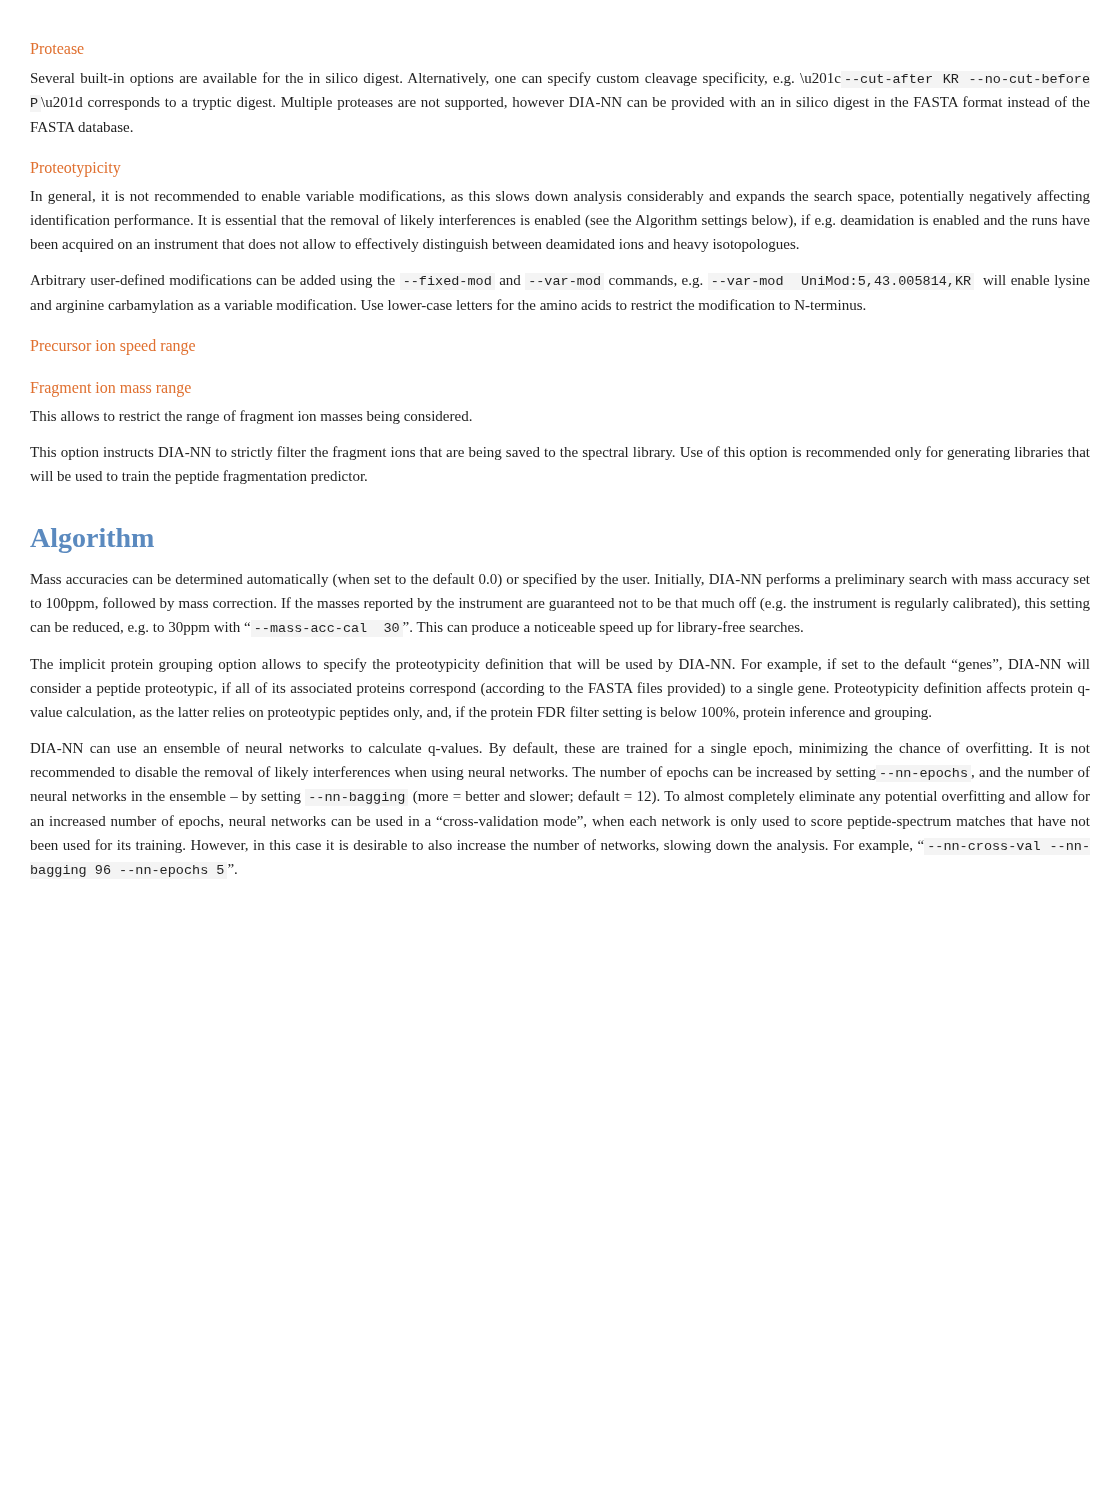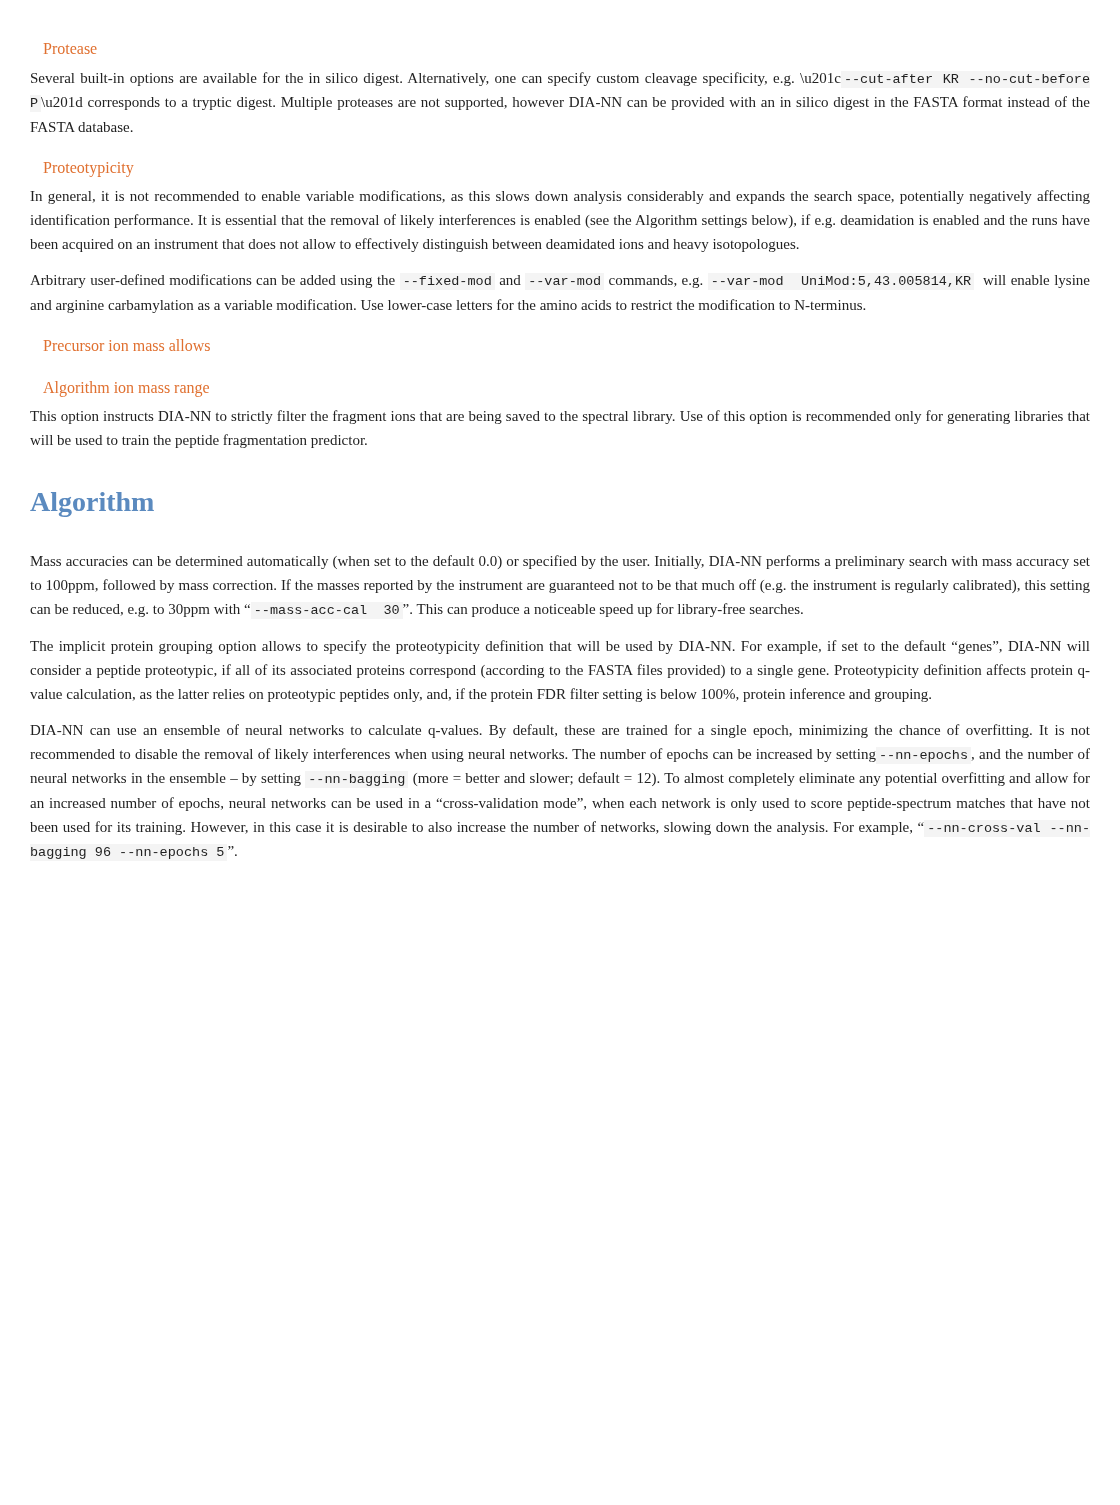--- a/index.html
+++ b/index.html
@@ -11,28 +11,27 @@
       background: #fff;
       padding: 20px 30px;
       max-width: 1120px;
     }
     .section-title {
       color: #e07030;
       font-size: 16px;
       font-weight: normal;
       margin-bottom: 4px;
       margin-top: 16px;
-      margin-left: 13px;
     }
     .big-title {
       color: #5b8abf;
       font-size: 28px;
       font-weight: bold;
       margin-top: 28px;
-      margin-bottom: 24px;
+      margin-bottom: 6px;
     }
     p {
       margin-bottom: 12px;
       text-align: justify;
     }
     code, .mono {
       font-family: 'Courier New', Courier, monospace;
       font-size: 13.5px;
       background: #f4f4f4;
       padding: 1px 3px;
@@ -52,25 +51,28 @@
   <h2 class="section-title">Proteotypicity</h2>
   <p>
     In general, it is not recommended to enable variable modifications, as this slows down analysis considerably and expands the search space, potentially negatively affecting identification performance. It is essential that the removal of likely interferences is enabled (see the Algorithm settings below), if e.g. deamidation is enabled and the runs have been acquired on an instrument that does not allow to effectively distinguish between deamidated ions and heavy isotopologues.
   </p>
   <p>
     Arbitrary user-defined modifications can be added using the <code>--fixed-mod</code> and <code>--var-mod</code> commands, e.g. <code>--var-mod&nbsp;&nbsp;UniMod:5,43.005814,KR</code>&nbsp; will enable lysine and arginine carbamylation as a variable modification. Use lower-case letters for the amino acids to restrict the modification to N-terminus.
   </p>
 </div>
 
 <div>
-  <h2 class="section-title">Precursor ion mass allows</h2>
+  <h2 class="section-title">Precursor ion speed range</h2>
 </div>
 
 <div>
-  <h2 class="section-title">Algorithm ion mass range</h2>
+  <h2 class="section-title">Fragment ion mass range</h2>
+  <p>
+    This allows to restrict the range of fragment ion masses being considered.
+  </p>
 </div>
 
 <div>
   <p>
     This option instructs DIA-NN to strictly filter the fragment ions that are being saved to the spectral library. Use of this option is recommended only for generating libraries that will be used to train the peptide fragmentation predictor.
   </p>
 </div>
 
 <div>
   <h1 class="big-title">Algorithm</h1>

